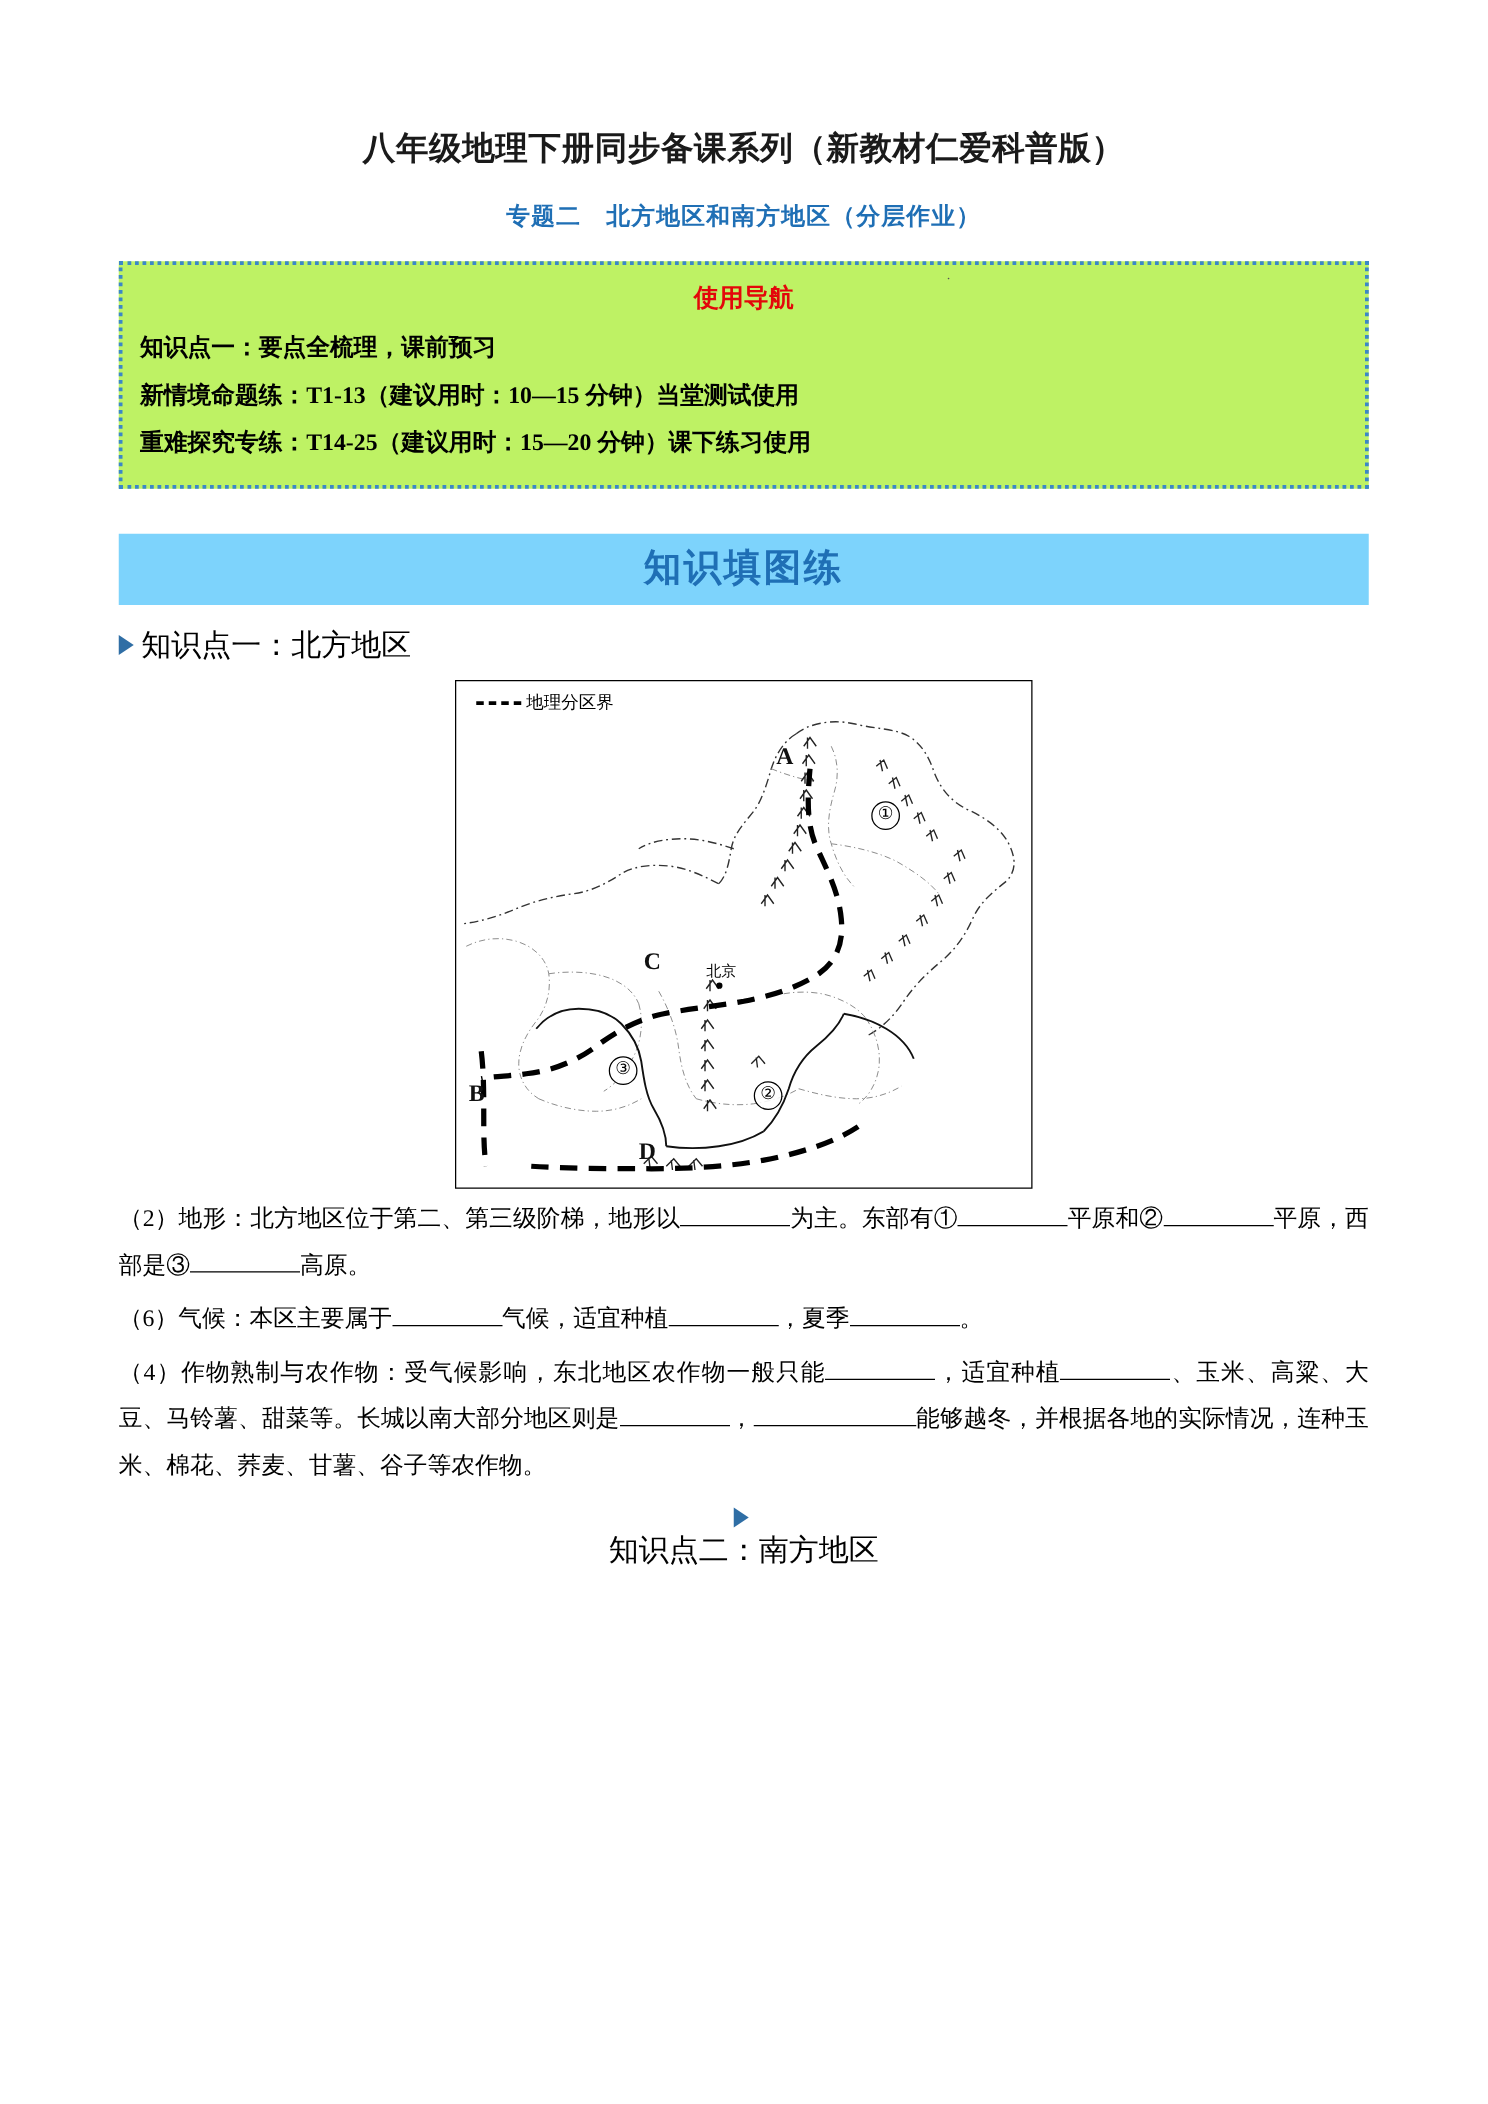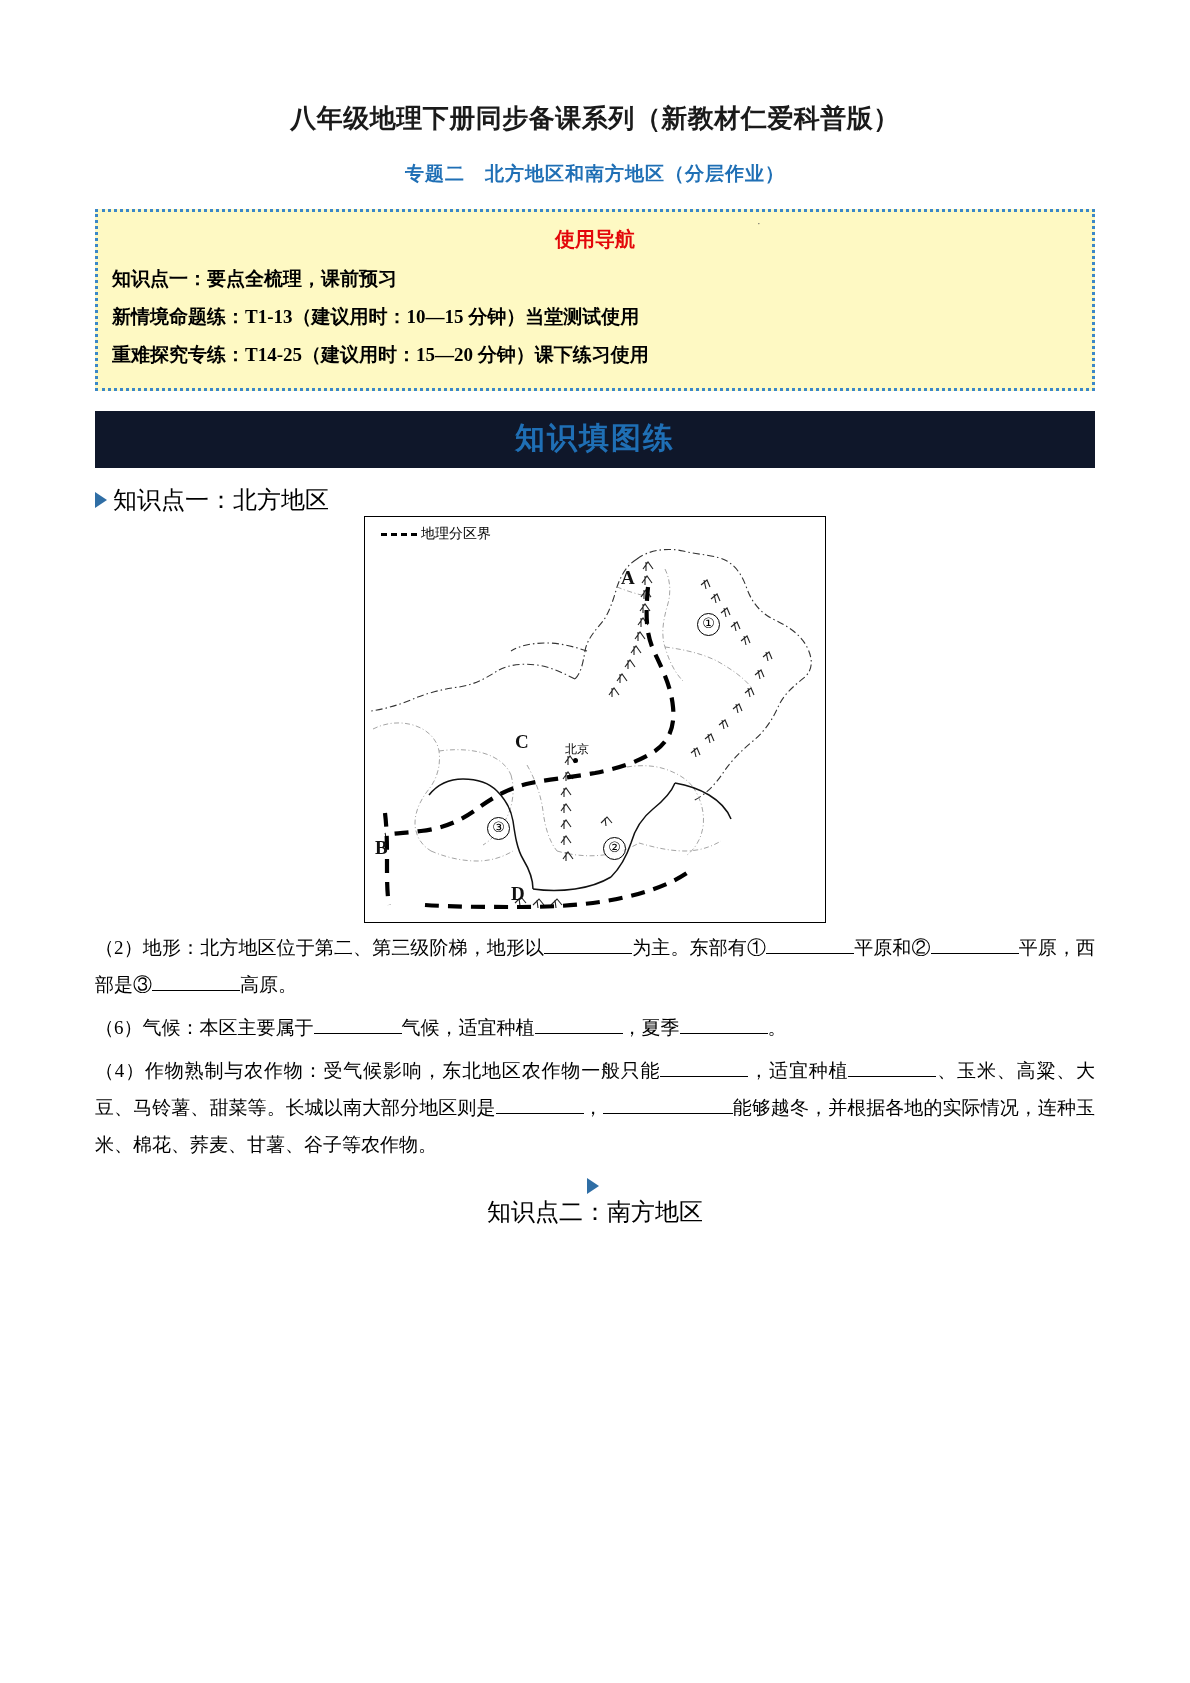--- a/index.html
+++ b/index.html
@@ -40,43 +40,43 @@
     color: #1f6fb5;
     margin-top: 26px;
     line-height: 1.25;
     letter-spacing: 1px;
   }
 
   
   .nav-box {
     margin-top: 24px;
     border: 3px dotted #3b87c8;
-    background: #fef9c3;
+    background: #bef264;
     padding: 12px 14px 14px 14px;
     box-sizing: border-box;
   }
   .nav-heading {
     text-align: center;
     color: #e3070a;
     font-weight: bold;
     font-size: 20px;
     line-height: 1.5;
     margin-bottom: 6px;
   }
   .nav-line {
     font-size: 19px;
     font-weight: bold;
     line-height: 2.0;
     color: #000;
   }
 
   
   .section-banner {
-    margin-top: 20px;
-    background: #0f172a;
+    margin-top: 36px;
+    background: #7dd3fc;
     text-align: center;
     padding: 7px 0 9px 0;
   }
   .section-banner-text {
     color: #1f6fb5;
     font-weight: bold;
     font-size: 30px;
     letter-spacing: 2px;
   }
 
@@ -95,20 +95,21 @@
     border-left: 12px solid #2f6ea5;
     border-top: 8px solid transparent;
     border-bottom: 8px solid transparent;
     margin-right: 4px;
   }
 
   
   .map-wrap {
     display: flex;
     justify-content: center;
+    margin-top: 12px;
   }
   .map-frame {
     width: 460px;
     height: 405px;
     border: 1px solid #000;
     position: relative;
     background: #fff;
     overflow: hidden;
   }
   .map-legend {

